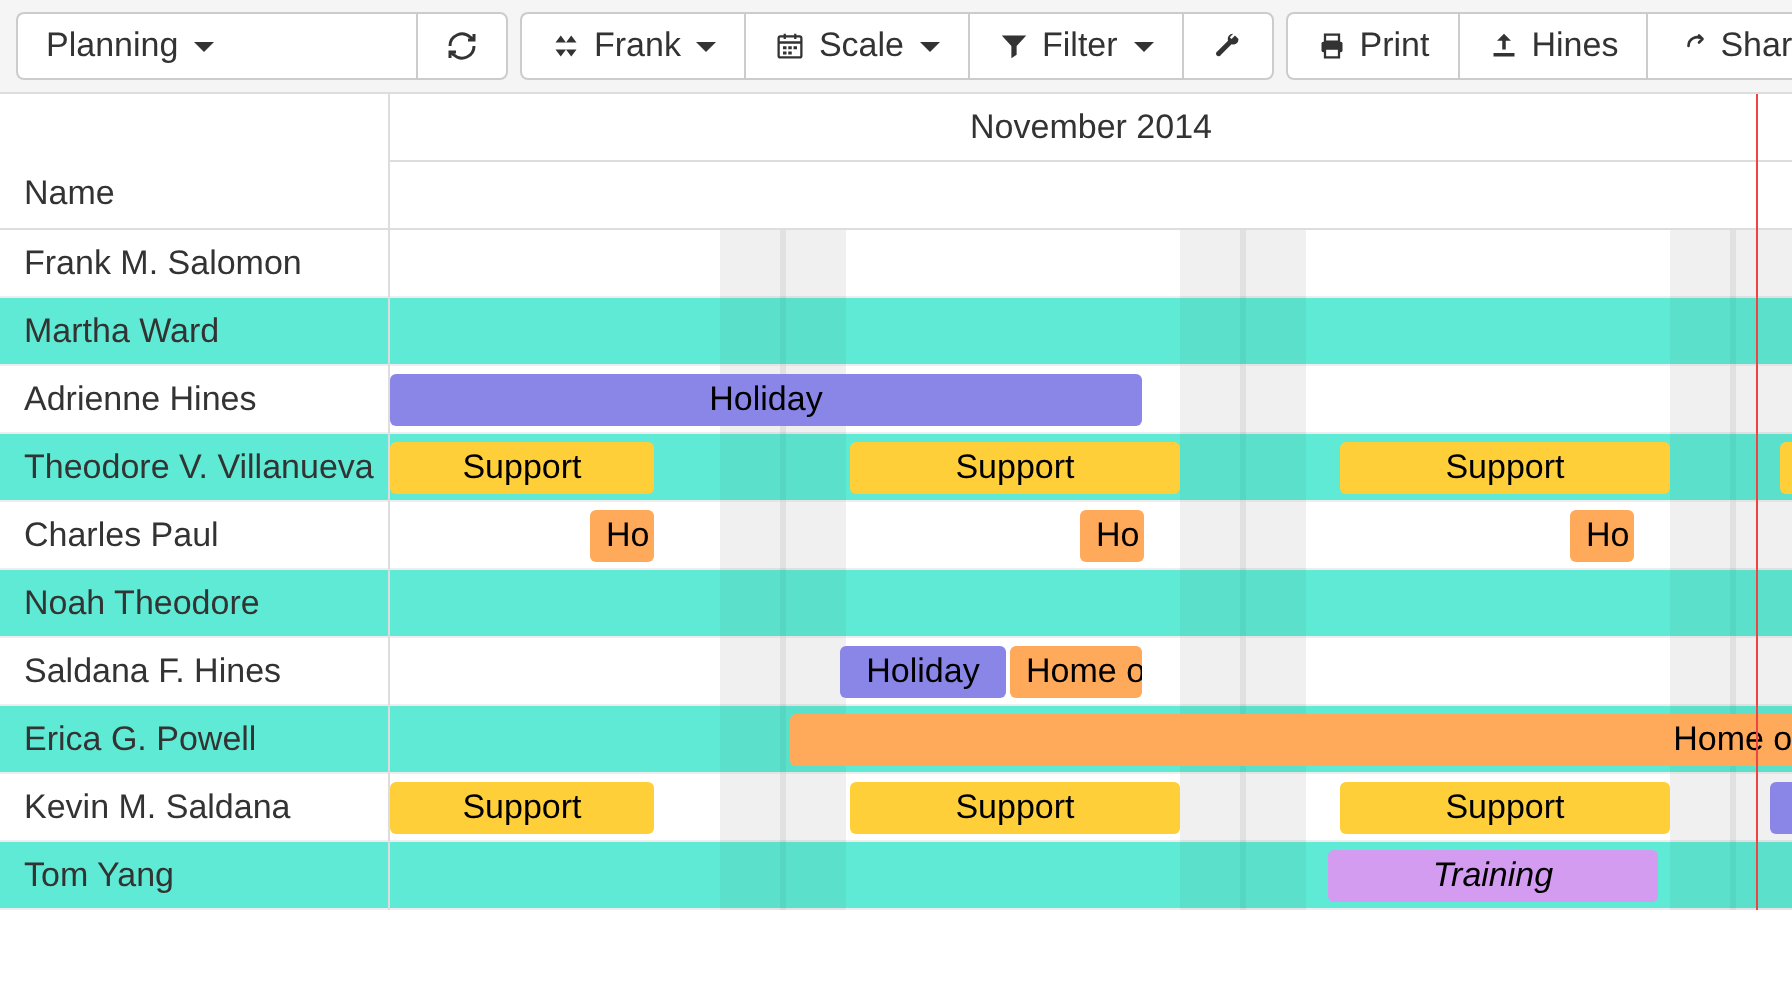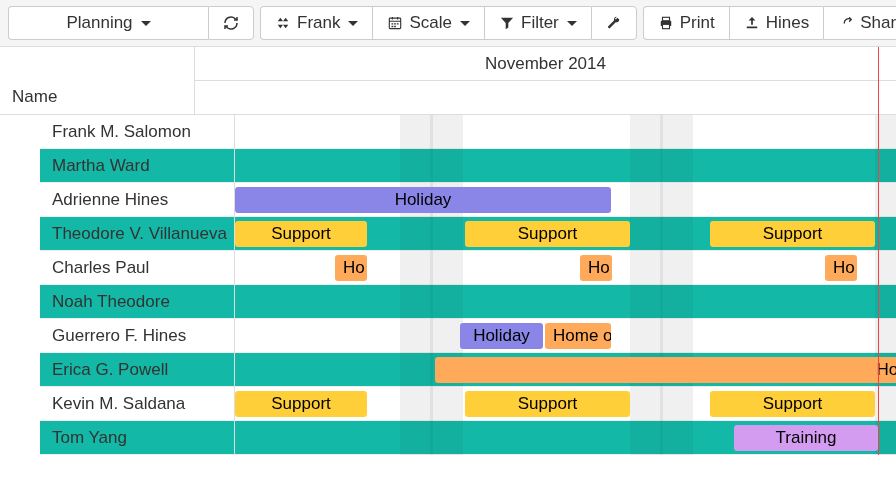--- a/index.html
+++ b/index.html
@@ -4,34 +4,34 @@
 <style>
 * { box-sizing: border-box; margin: 0; padding: 0; }
 body { font-family: -apple-system, "Helvetica Neue", Arial, sans-serif; font-size: 17px; color: #333; background: #fff; overflow: hidden; }
 
 .toolbar { display: flex; gap: 6px; padding: 6px 8px; background: #f5f5f5; border-bottom: 1px solid #ddd; }
 .btn-group { display: flex; }
 .btn { display: inline-flex; align-items: center; gap: 6px; padding: 6px 14px; background: #fff; border: 1px solid #ccc; border-radius: 4px; font-size: 17px; color: #333; cursor: pointer; white-space: nowrap; }
 .btn-group .btn { border-radius: 0; border-right-width: 0; }
 .btn-group .btn:first-child { border-top-left-radius: 4px; border-bottom-left-radius: 4px; }
 .btn-group .btn:last-child { border-top-right-radius: 4px; border-bottom-right-radius: 4px; border-right-width: 1px; }
-.btn-wide { min-width: 200px; justify-content: center; }
+.btn-wide { min-width: 200px; }
 .caret { display: inline-block; width: 0; height: 0; border-left: 5px solid transparent; border-right: 5px solid transparent; border-top: 5px solid #333; margin-left: 2px; }
 .icon { display: inline-flex; width: 16px; height: 16px; align-items: center; justify-content: center; }
 
 .planner { position: relative; }
 .timeline-header { position: relative; height: 68px; border-bottom: 1px solid #ddd; }
 .name-header-cell { position: absolute; left: 0; top: 0; width: 195px; height: 68px; border-right: 1px solid #ddd; display: flex; align-items: flex-end; padding: 8px 12px; }
 .month-header { position: absolute; left: 195px; right: 0; top: 0; height: 34px; border-bottom: 1px solid #ddd; text-align: center; line-height: 34px; }
 .week-headers { position: absolute; left: 195px; right: 0; top: 34px; height: 34px; display: flex; }
 .week-header { border-right: 1px solid #ddd; text-align: center; line-height: 34px; }
 
-.rows { position: relative; padding-left: 40px; }
+.rows { position: relative; }
 .row { position: relative; height: 34px; border-bottom: 1px solid #eee; }
-.row.alt { background: #14b8a6; }
+.row.alt { background: #5eead4; }
 .name-cell { position: absolute; left: 0; top: 0; width: 195px; height: 34px; line-height: 34px; padding: 0 12px; border-right: 1px solid #ddd; white-space: nowrap; overflow: hidden; }
 .track { position: absolute; left: 195px; right: 0; top: 0; height: 34px; }
 
 .day-stripe { position: absolute; top: 0; bottom: 0; background: rgba(0,0,0,0.06); }
 .row.alt .day-stripe { background: rgba(0,0,0,0.04); }
 
 .bar { position: absolute; top: 4px; height: 26px; line-height: 26px; padding: 0 8px; border-radius: 3px; overflow: hidden; white-space: nowrap; text-align: center; font-size: 17px; }
 .bar.holiday { background: #8a86e8; color: #000; }
 .bar.support { background: #ffcf3a; color: #000; }
 .bar.home { background: #ffa95b; color: #000; }
@@ -203,21 +203,21 @@
         <div class="track">
           <div class="day-stripe" style="left: 165px; width: 33px;"></div>
           <div class="day-stripe" style="left: 195px; width: 33px;"></div>
           <div class="day-stripe" style="left: 395px; width: 33px;"></div>
           <div class="day-stripe" style="left: 425px; width: 33px;"></div>
           <div class="day-stripe" style="left: 640px; width: 33px;"></div>
           <div class="day-stripe" style="left: 670px; width: 33px;"></div>
         </div>
       </div>
       <div class="row">
-        <div class="name-cell">Guerrero F. Hines</div>
+        <div class="name-cell">Saldana F. Hines</div>
         <div class="track">
           <div class="day-stripe" style="left: 165px; width: 33px;"></div>
           <div class="day-stripe" style="left: 195px; width: 33px;"></div>
           <div class="day-stripe" style="left: 395px; width: 33px;"></div>
           <div class="day-stripe" style="left: 425px; width: 33px;"></div>
           <div class="day-stripe" style="left: 640px; width: 33px;"></div>
           <div class="day-stripe" style="left: 670px; width: 33px;"></div>
           <div class="bar holiday" style="left: 225px; width: 83px;">Holiday</div>
           <div class="bar home" style="left: 310px; width: 66px;">Home o</div>
         </div>
@@ -251,18 +251,18 @@
       </div>
       <div class="row alt">
         <div class="name-cell">Tom Yang</div>
         <div class="track">
           <div class="day-stripe" style="left: 165px; width: 33px;"></div>
           <div class="day-stripe" style="left: 195px; width: 33px;"></div>
           <div class="day-stripe" style="left: 395px; width: 33px;"></div>
           <div class="day-stripe" style="left: 425px; width: 33px;"></div>
           <div class="day-stripe" style="left: 640px; width: 33px;"></div>
           <div class="day-stripe" style="left: 670px; width: 33px;"></div>
-          <div class="bar training" style="left: 499px; width: 144px;">Training</div>
+          <div class="bar training" style="left: 469px; width: 165px; font-style: italic;">Training</div>
         </div>
       </div>
     </div>
 <div class="nowline" style="left: 878px; top: 0px; height: 408px;"></div>
   </div>
 
 </body></html>

